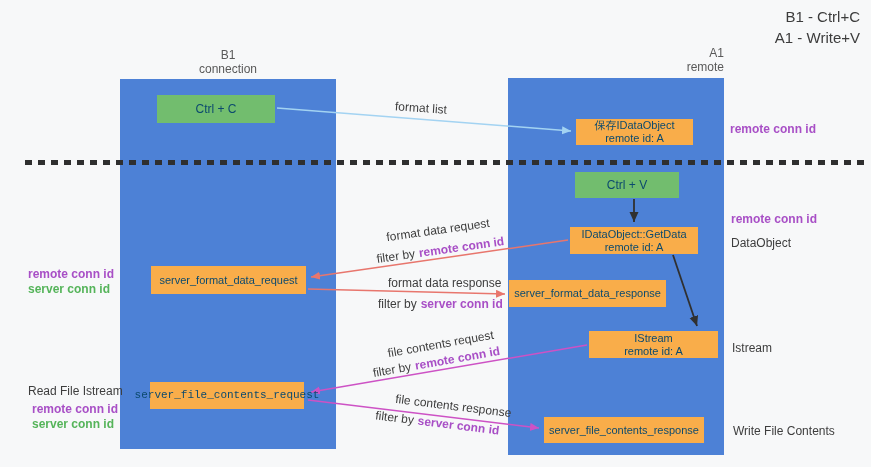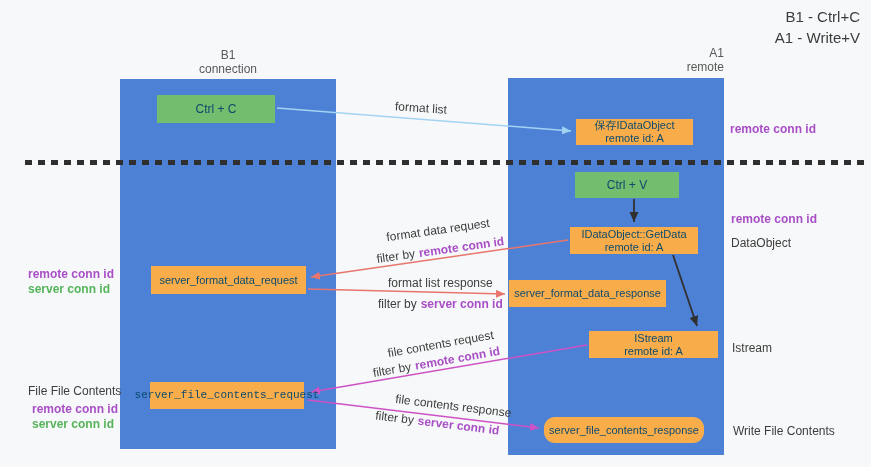--- a/index.html
+++ b/index.html
@@ -92,49 +92,49 @@
   <div class="box orange one" style="left:509px;top:280px;width:157px;height:27px;">
     <span>server_format_data_response</span>
   </div>
   <div class="box orange" style="left:589px;top:331px;width:129px;height:27px;">
     <span>IStream</span>
     <span>remote id: A</span>
   </div>
   <div class="box orange one" style="left:150px;top:382px;width:154px;height:27px;font-family:Liberation Mono, monospace;">
     <span>server_file_contents_request</span>
   </div>
-  <div class="box orange one" style="left:544px;top:417px;width:160px;height:26px;border-radius:11px;">
+  <div class="box orange one" style="left:544px;top:417px;width:160px;height:26px;">
     <span>server_file_contents_response</span>
   </div>
 
   <div class="lbl" style="left:395px;top:101px;transform:rotate(4deg);">format list</div>
 
   <div class="lbl" style="left:386px;top:223px;transform:rotate(-8deg);">format data request</div>
   <div class="lbl" style="left:376px;top:243px;transform:rotate(-8deg);">
     <span class="pfx">filter by</span><span class="purple">remote conn id</span>
   </div>
 
-  <div class="lbl" style="left:388px;top:276px;">format list response</div>
+  <div class="lbl" style="left:388px;top:276px;">format data response</div>
   <div class="lbl" style="left:378px;top:297px;">
     <span class="pfx">filter by</span><span class="purple">server conn id</span>
   </div>
 
   <div class="lbl" style="left:387px;top:337px;transform:rotate(-10deg);">file contents request</div>
   <div class="lbl" style="left:372px;top:355px;transform:rotate(-10deg);">
     <span class="pfx">filter by</span><span class="purple">remote conn id</span>
   </div>
 
   <div class="lbl" style="left:395px;top:399px;transform:rotate(7deg);">file contents response</div>
   <div class="lbl" style="left:375px;top:416px;transform:rotate(7deg);">
     <span class="pfx">filter by</span><span class="purple">server conn id</span>
   </div>
 
   <div class="lbl purple" style="left:28px;top:267px;">remote conn id</div>
   <div class="lbl greenid" style="left:28px;top:282px;">server conn id</div>
-  <div class="lbl" style="left:28px;top:384px;">File File Contents</div>
+  <div class="lbl" style="left:28px;top:384px;">Read File Istream</div>
   <div class="lbl purple" style="left:32px;top:402px;">remote conn id</div>
   <div class="lbl greenid" style="left:32px;top:417px;">server conn id</div>
 
   <div class="lbl purple" style="left:730px;top:122px;">remote conn id</div>
   <div class="lbl purple" style="left:731px;top:212px;">remote conn id</div>
   <div class="lbl" style="left:731px;top:236px;">DataObject</div>
   <div class="lbl" style="left:732px;top:341px;">Istream</div>
   <div class="lbl" style="left:733px;top:424px;">Write File Contents</div>
 
 </div>

